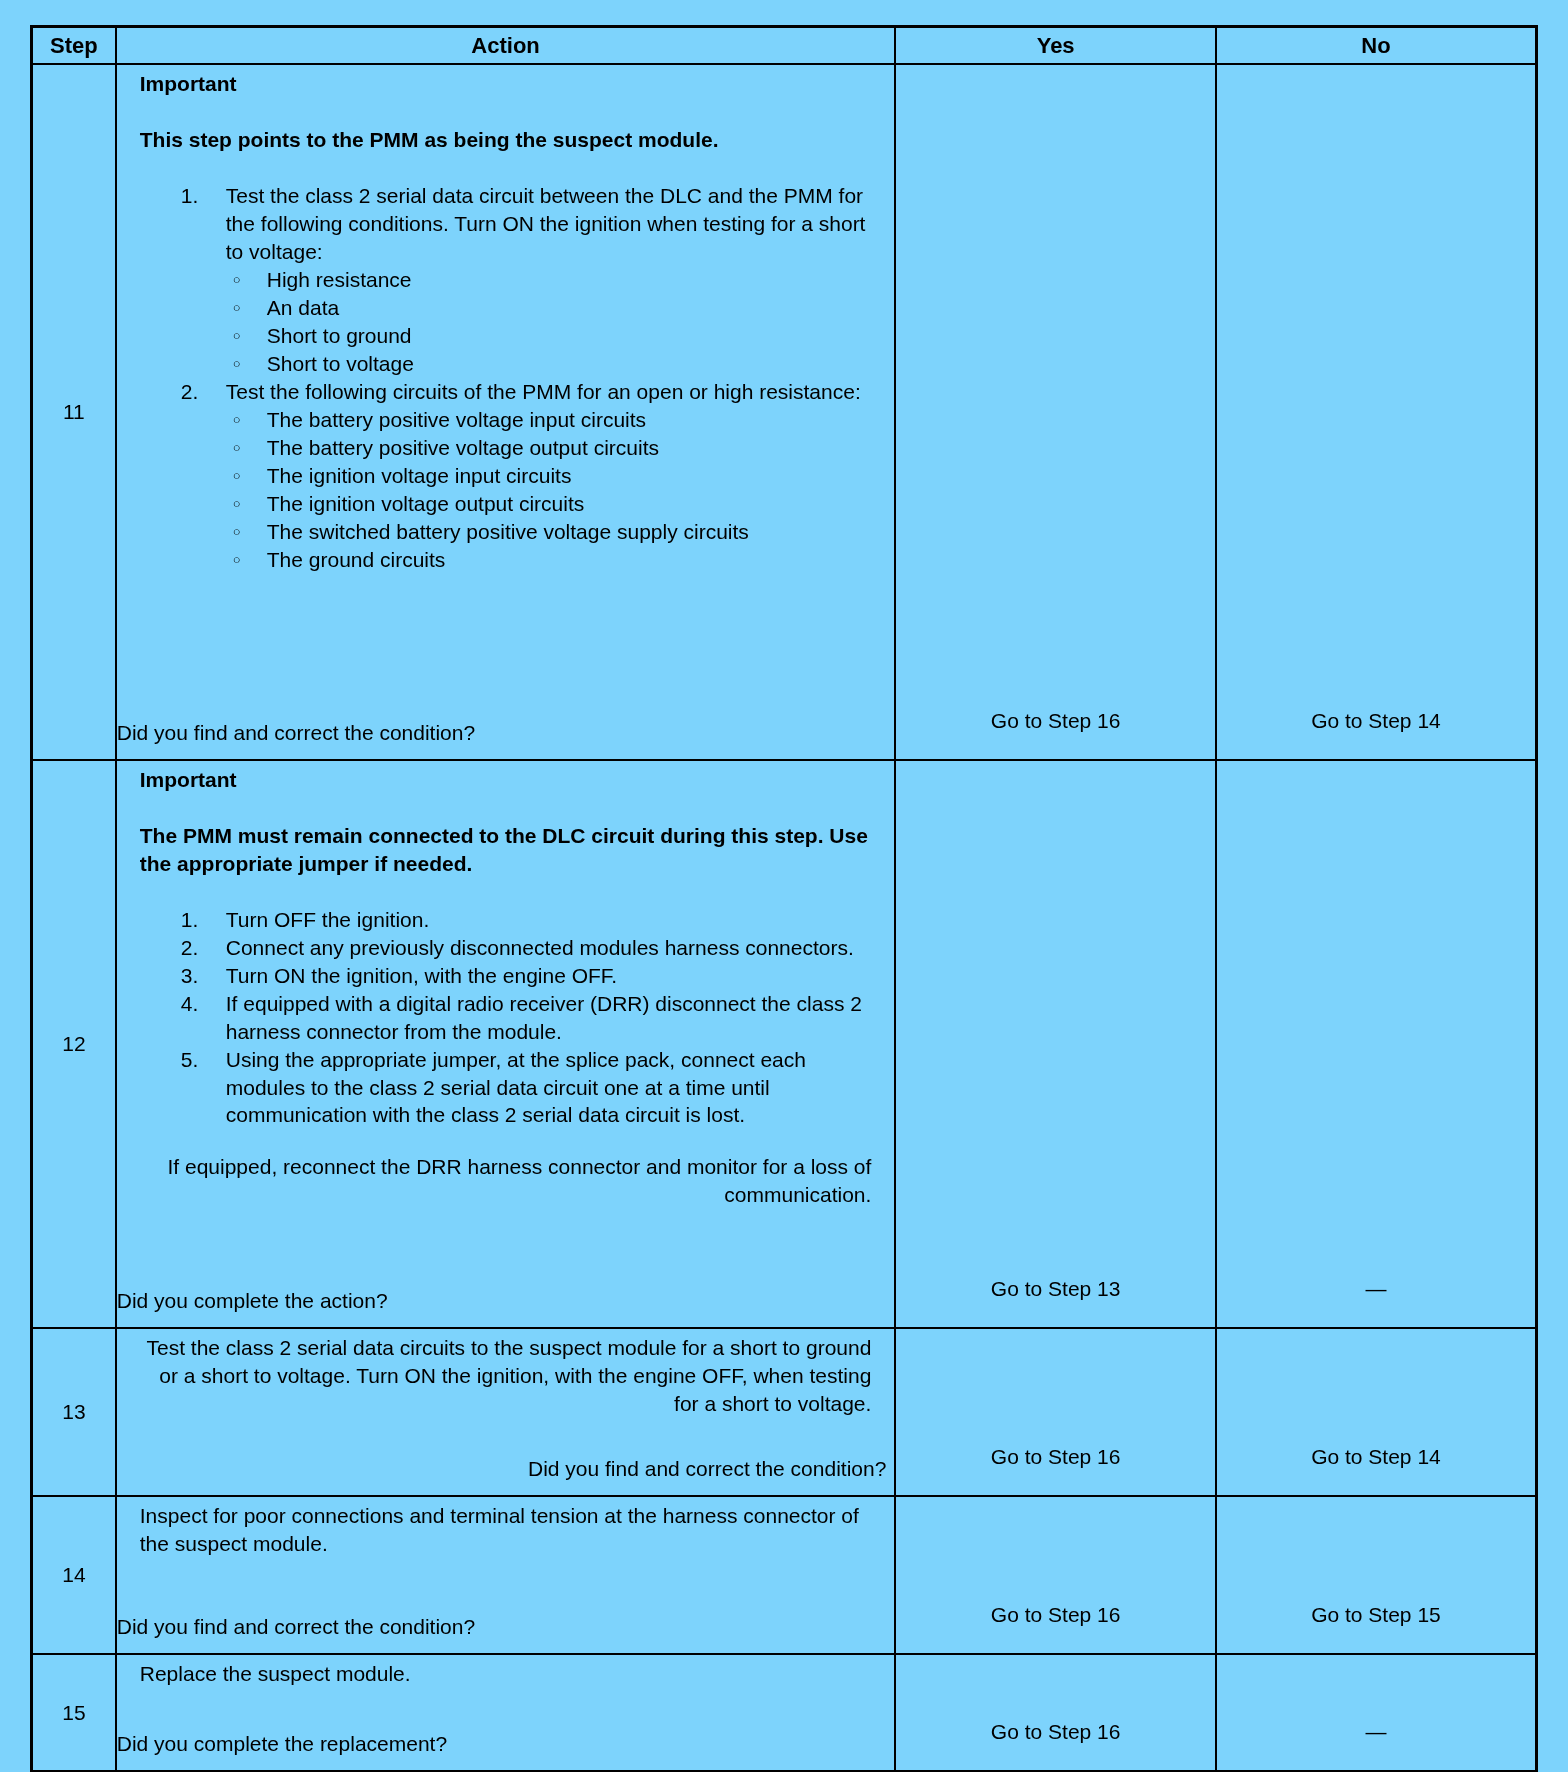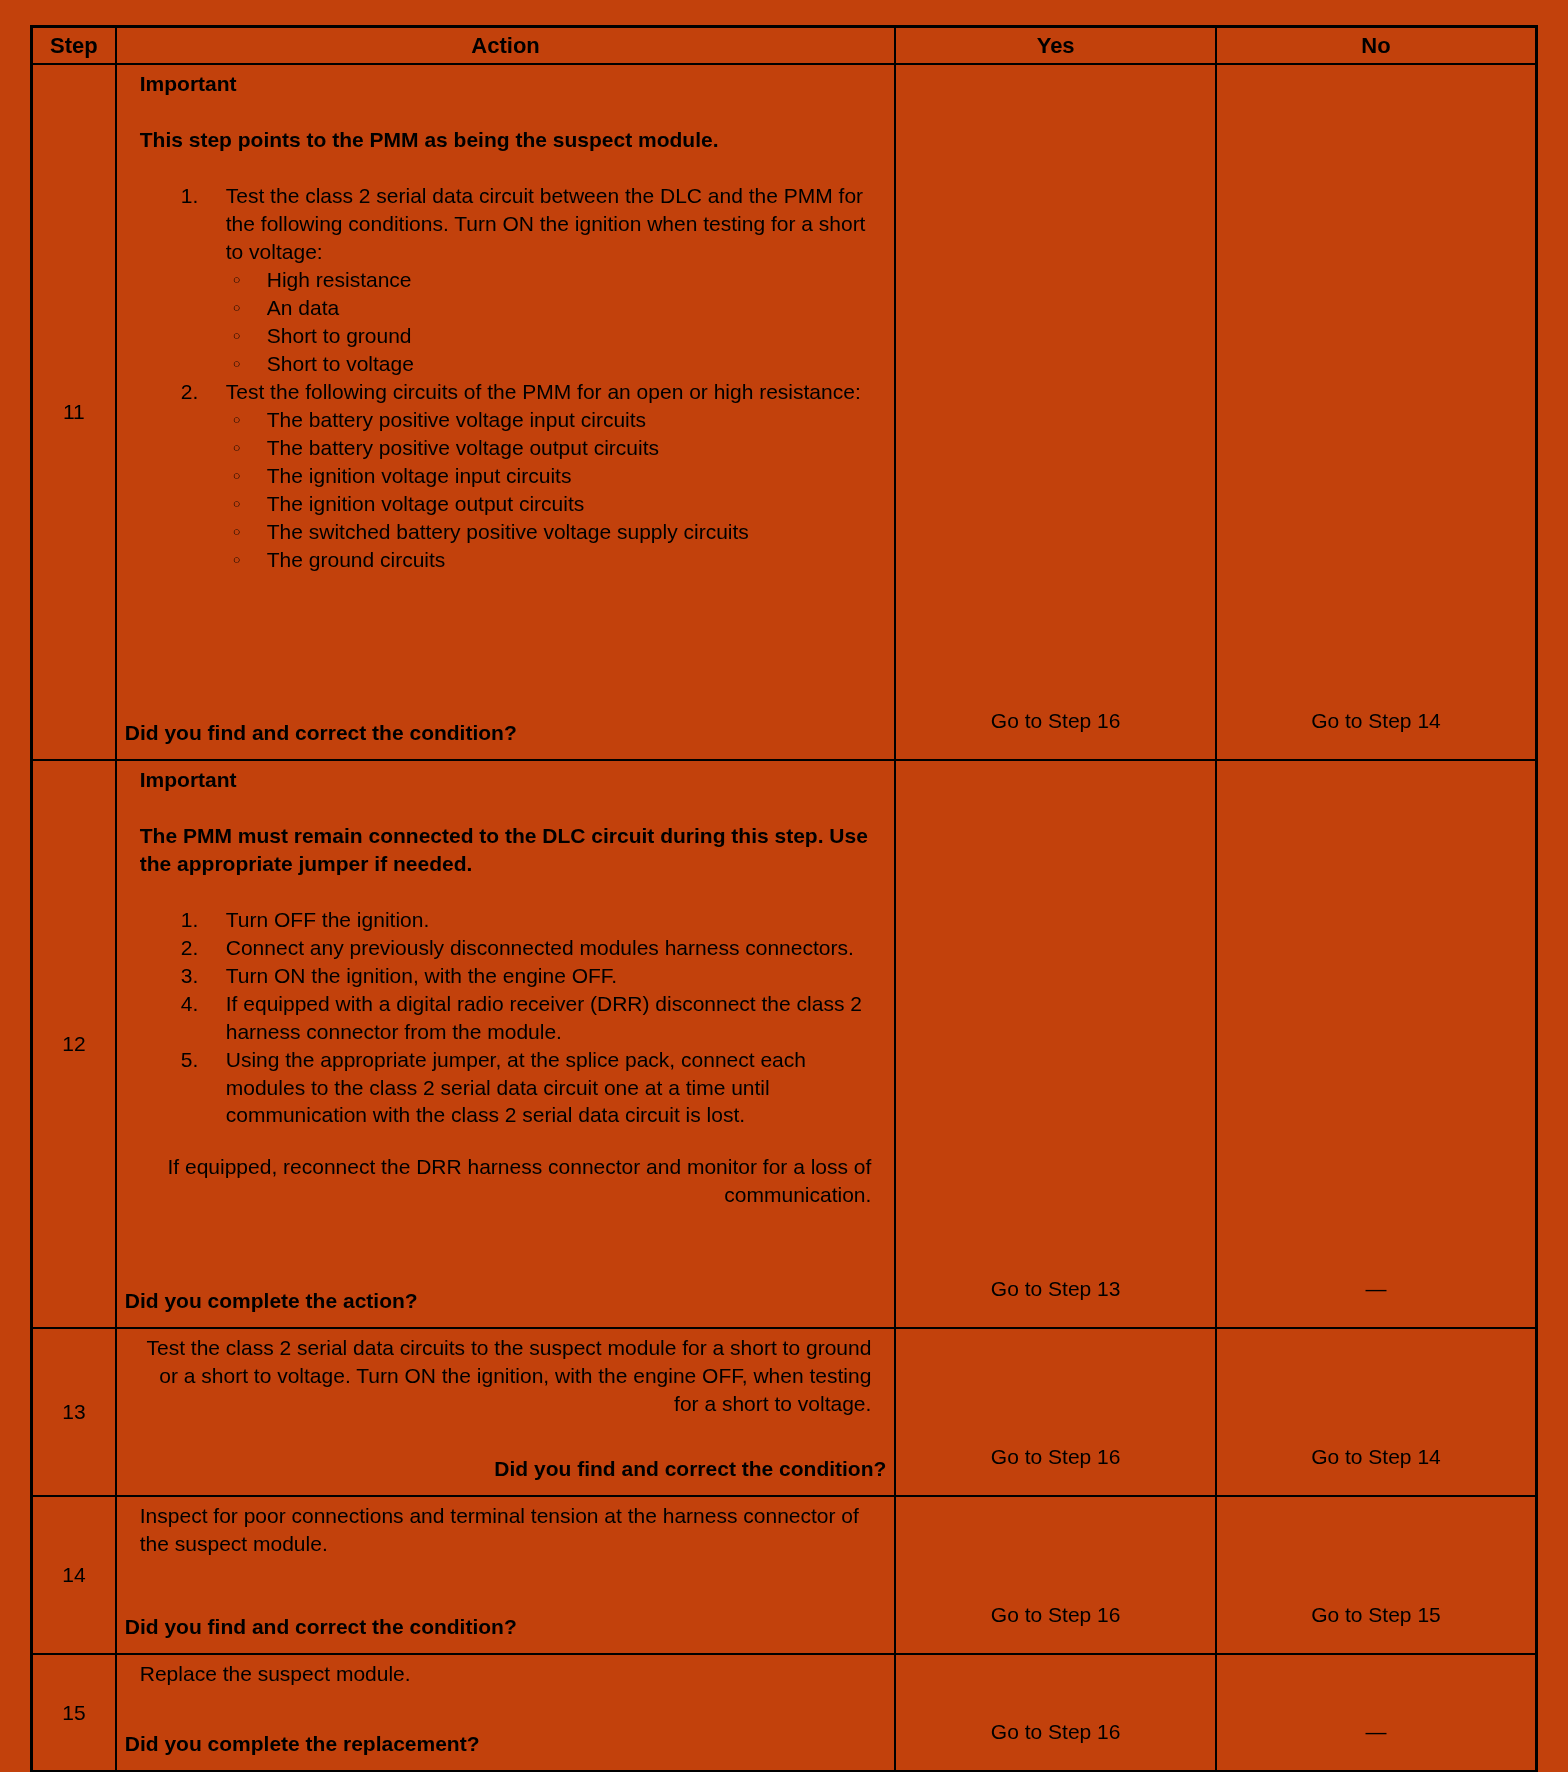--- a/index.html
+++ b/index.html
@@ -7,21 +7,21 @@
   body {
     font-family: "Liberation Sans", sans-serif;
     color: #000000;
     font-size: 21px;
     line-height: 1.33;
   }
   .page {
     width: 1568px;
     height: 1772px;
     padding: 25px 30px 0 30px;
-    background: #c2410c;
+    background: #7dd3fc;
   }
   table.diag {
     border-collapse: collapse;
     width: 100%;
     table-layout: fixed;
     border: 3px solid #000;
   }
   th, td {
     border: 2px solid #000;
     vertical-align: top;
@@ -63,24 +63,23 @@
   .sub-item { display: flex; }
   .bullet {
     width: 34px;
     flex: none;
     font-size: 13px;
     line-height: 28px;
   }
   .footnote { margin-top: 24px; text-align: right; }
   .question {
     position: absolute;
-    left: 8px;
+    left: 0;
     right: 8px;
     bottom: 8px;
-    font-weight: bold;
   }
   td.answer-cell {
     vertical-align: bottom;
     text-align: center;
     padding: 24px 4px;
   }
 </style>
 </head>
 <body>
 

